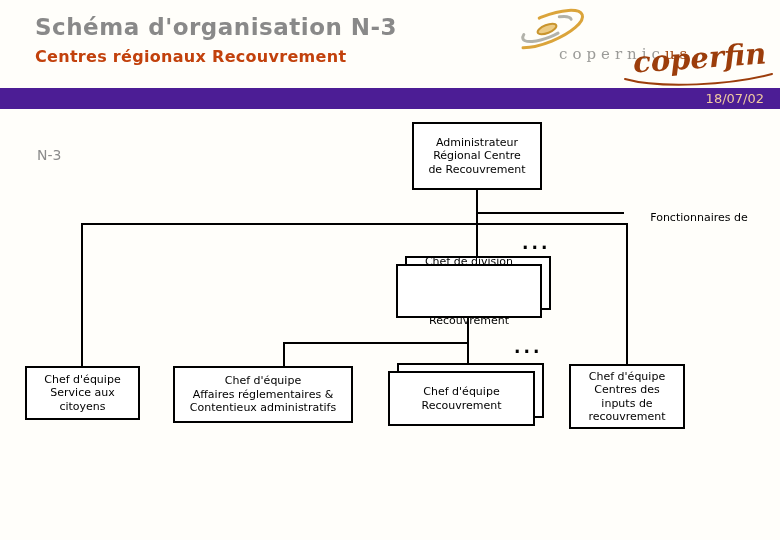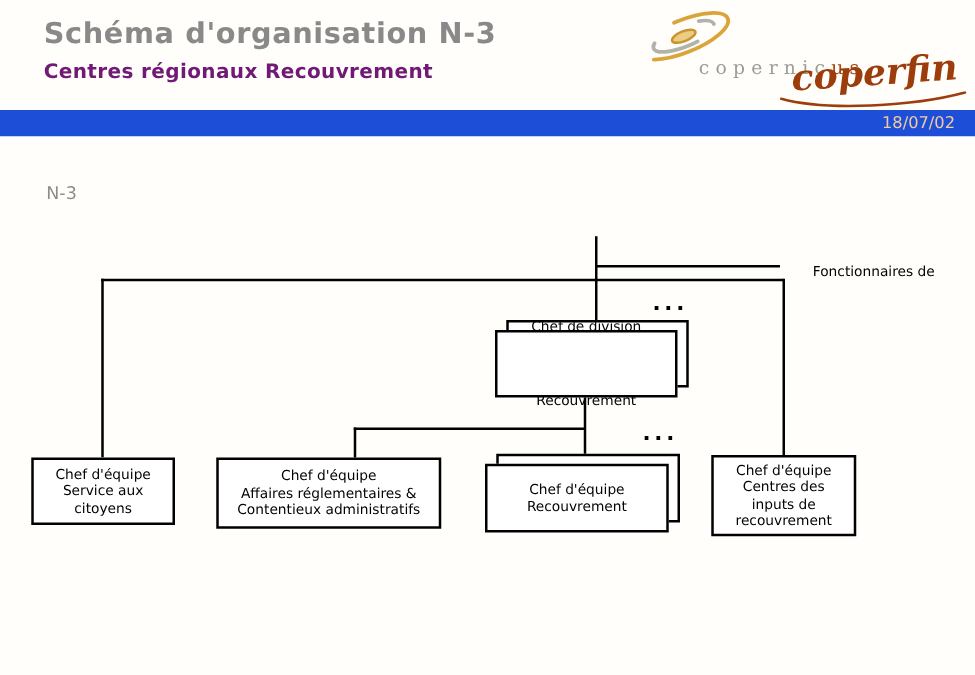--- a/index.html
+++ b/index.html
@@ -8,41 +8,41 @@
     position:relative; width:780px; height:540px;
     background:#fffefa; overflow:hidden;
     font-family:"DejaVu Sans", sans-serif;
   }
   .title {
     position:absolute; left:35px; top:14px;
     font-size:23px; font-weight:bold; letter-spacing:0.5px; color:#898989;
   }
   .subtitle {
     position:absolute; left:35px; top:47px;
-    font-size:16px; font-weight:bold; letter-spacing:0.3px; color:#701a75;
+    font-size:16px; font-weight:bold; letter-spacing:0.3px; color:#c2410c;
   }
   
   .logo { position:absolute; left:495px; top:3px; width:285px; height:84px; }
   .logo .swirl { position:absolute; left:6px; top:2px; }
   .logo .wordmark {
     position:absolute; left:64px; top:26px;
     font-family:"DejaVu Serif", serif; font-size:15px; letter-spacing:5px;
     color:#9b9b98; white-space:nowrap;margin-top:16px;
   }
   .logo .wordmark .accent { color:#a2450e; }
   .logo .script {
     position:absolute; left:138px; top:38px;
     font-family:"DejaVu Serif", serif; font-style:italic; font-weight:bold;
     font-size:29px; color:#9c3d0b; transform:rotate(-4deg); white-space:nowrap;
   }
   .logo .flourish { position:absolute; left:128px; top:70px; }
   
   .banner {
     position:absolute; left:0; top:88px; width:780px; height:21px;
-    background:#1d4ed8;
+    background:#4c1d95;
   }
   .banner .date {
     position:absolute; right:16px; top:3px;
     font-size:13px; color:#f0c9a0;
   }
   
   .level-label { position:absolute; left:37px; top:147px; font-size:14px; color:#8c8c8c;text-align:center; }
   .node {
     position:absolute; background:#ffffff; border:2px solid #000;
     display:flex; flex-direction:column; align-items:center; justify-content:center;
@@ -94,20 +94,25 @@
   <div class="hline" style="left:81px; top:223px; width:546px;"></div>
   <div class="vline" style="left:81px; top:223px; height:143px;"></div>
   <div class="vline" style="left:626px; top:223px; height:142px;"></div>
   <div class="vline" style="left:467px; top:317px; height:55px;"></div>
   <div class="hline" style="left:283px; top:342px; width:185px;"></div>
   <div class="vline" style="left:283px; top:342px; height:25px;"></div>
 
   <div class="ellipsis" style="left:522px; top:233px;">...</div>
   <div class="ellipsis" style="left:514px; top:337px;">...</div>
 
+  <div class="node" style="left:412px; top:122px; width:130px; height:68px;">
+    <span>Administrateur</span>
+    <span>Régional Centre</span>
+    <span>de Recouvrement</span>
+  </div>
 
   <div class="floating-label" style="left:628px; top:199px; width:142px;">
     <span style="display:block;">Fonctionnaires de</span>
   </div>
 
   <div class="ghost" style="left:405px; top:256px; width:146px; height:54px;"></div>
   <div class="node" style="left:396px; top:264px; width:146px; height:54px;gap:46px;">
     <span>Chef de division</span>
     <span>Recouvrement</span>
   </div>

